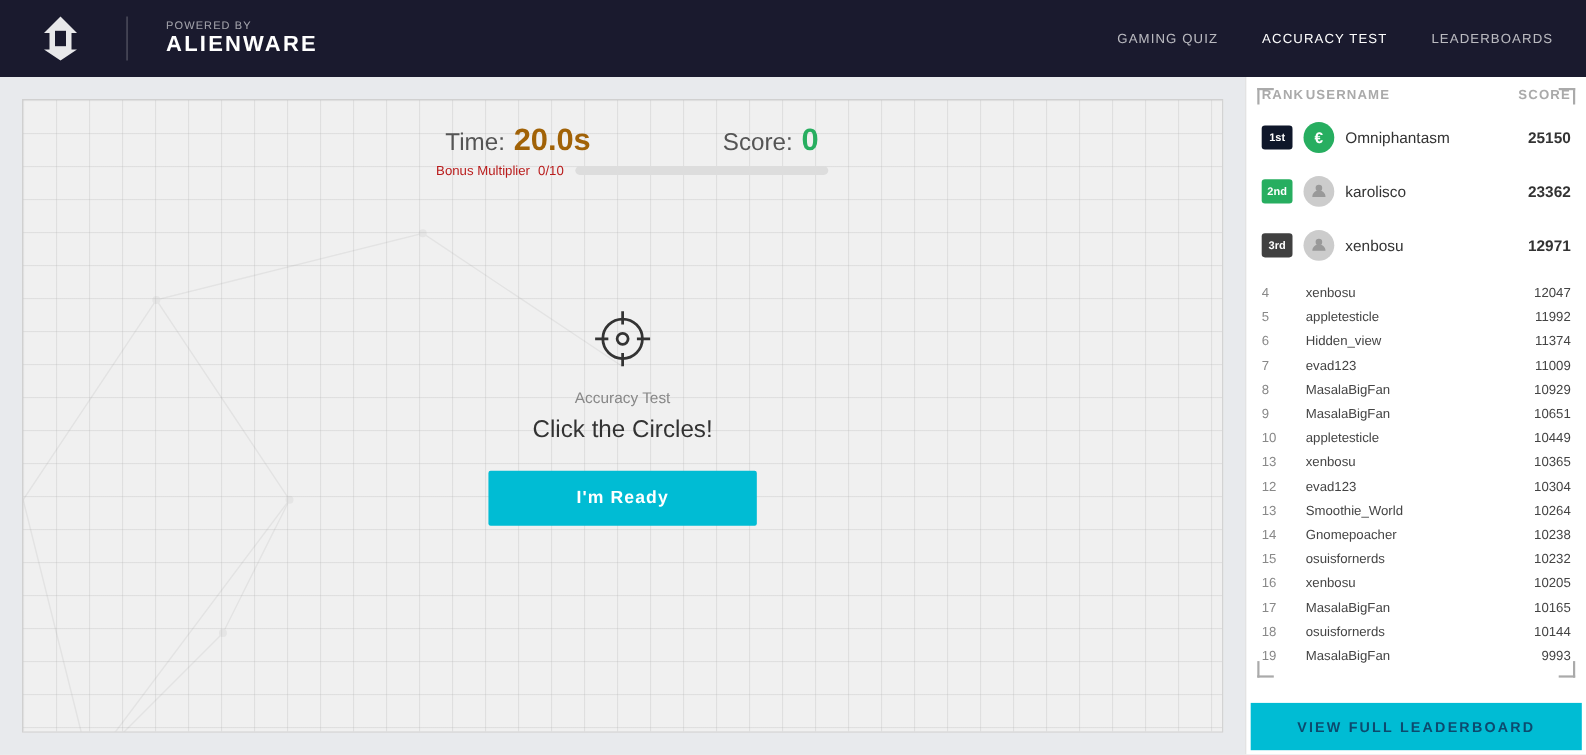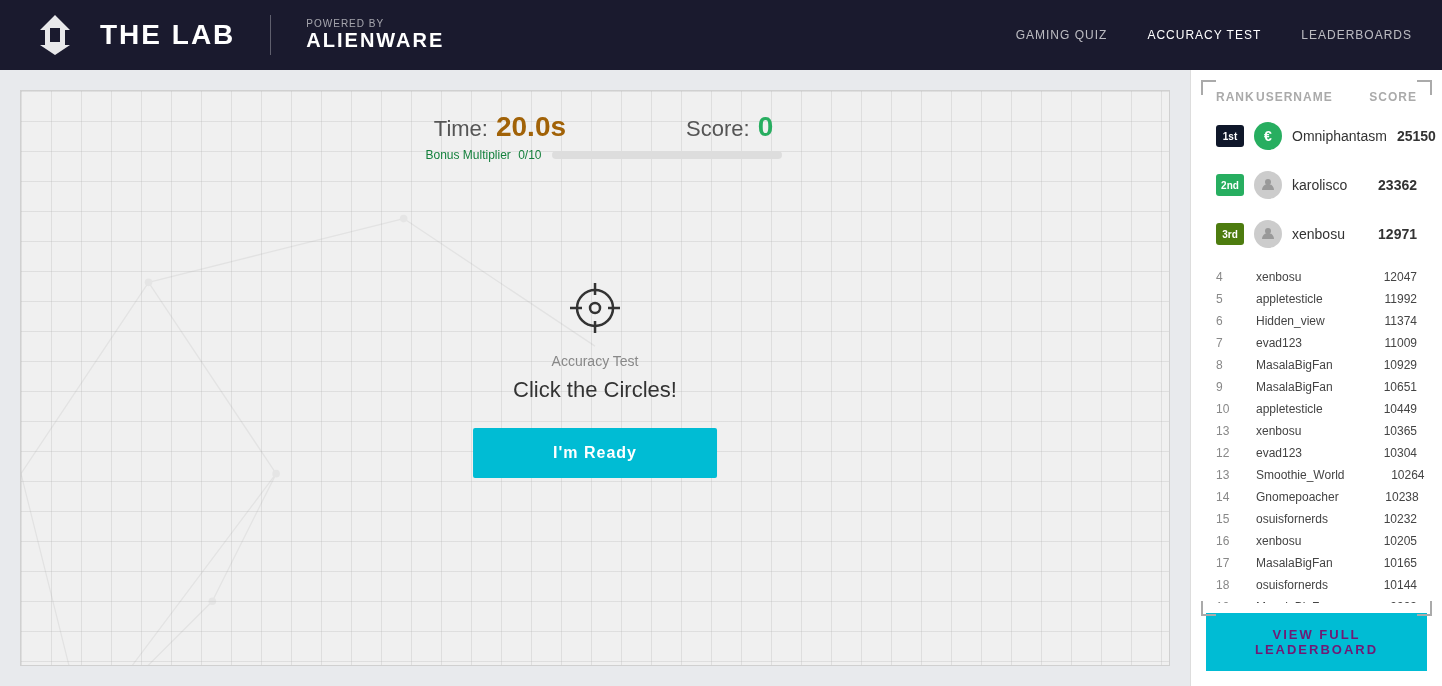--- a/index.html
+++ b/index.html
@@ -120,21 +120,21 @@
       color: #a16207;
       font-size: 28px;
       font-weight: 700;
     }
     .stat-value-green {
       color: #27ae60;
       font-size: 28px;
       font-weight: 700;
     }
     .bonus-label {
-      color: #15803d;
+      color: #b91c1c;
       font-size: 12px;
     }
     .bonus-bar {
       width: 230px;
       height: 8px;
       background: #ddd;
       border-radius: 4px;
       overflow: hidden;
     }
     .bonus-fill {
@@ -177,23 +177,23 @@
       font-size: 16px;
       font-weight: 600;
       letter-spacing: 1px;
       cursor: pointer;
       border-radius: 2px;
       text-transform: none;
     }
 
     
     .sidebar {
-      width: 252px;
+      width: 310px;
       background: white;
-      padding: 15px;
+      padding: 4px;
       display: flex;
       flex-direction: column;
       position: relative;
       border-left: 1px solid #ddd;
     }
     .sidebar-corner-tl {
       position: absolute;
       top: 10px;
       left: 10px;
       width: 15px;
@@ -257,21 +257,21 @@
       display: flex;
       align-items: center;
       justify-content: center;
       font-size: 10px;
       font-weight: 700;
       color: white;
       flex-shrink: 0;
     }
     .rank-1 { background: #0f172a; }
     .rank-2 { background: #27ae60; }
-    .rank-3 { background: #4d7c0f; }
+    .rank-3 { background: #404040; }
     .user-avatar {
       width: 28px;
       height: 28px;
       border-radius: 50%;
       background: #ddd;
       flex-shrink: 0;
       display: flex;
       align-items: center;
       justify-content: center;
       overflow: hidden;
@@ -314,21 +314,21 @@
     }
     .lb-username {
       color: #444;
     }
     .lb-score {
       text-align: right;
       color: #444;
     }
     .view-leaderboard-btn {
       background: #00bcd4;
-      color: #701a75;
+      color: #0c4a6e;
       border: none;
       padding: 14px;
       font-size: 13px;
       font-weight: 700;
       letter-spacing: 2px;
       cursor: pointer;
       width: 100%;
       text-align: center;
       text-transform: uppercase;
       margin-top: 10px;
@@ -351,21 +351,20 @@
   </style>
 </head>
 <body>
 
 <header class="header">
   <div class="header-left">
     <svg class="logo-icon" viewBox="0 0 50 50" fill="white">
       <polygon points="25,5 10,20 15,20 15,35 10,35 25,45 40,35 35,35 35,20 40,20" opacity="0.9"></polygon>
       <polygon points="20,18 30,18 30,32 20,32" fill="#1a1a2e"></polygon>
     </svg>
-    <span class="logo-text">THE LAB</span>
     <div class="logo-divider"></div>
     <div class="powered-by">
       <span class="powered-by-text">POWERED BY</span>
       <span class="alienware-text">ALIENWARE</span>
     </div>
   </div>
   <nav class="header-nav">
     <span class="nav-item">GAMING QUIZ</span>
     <span class="nav-item active">ACCURACY TEST</span>
     <span class="nav-item">LEADERBOARDS</span>

